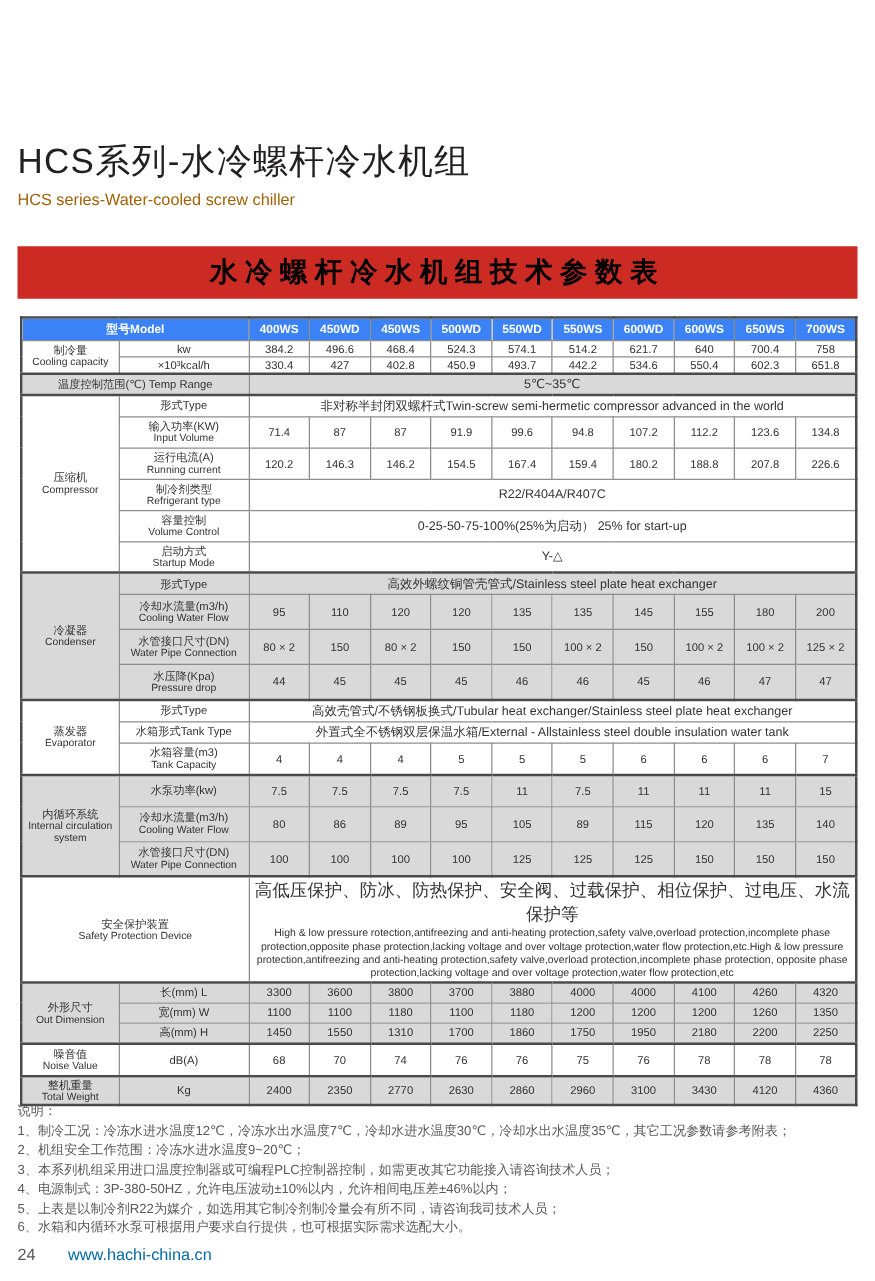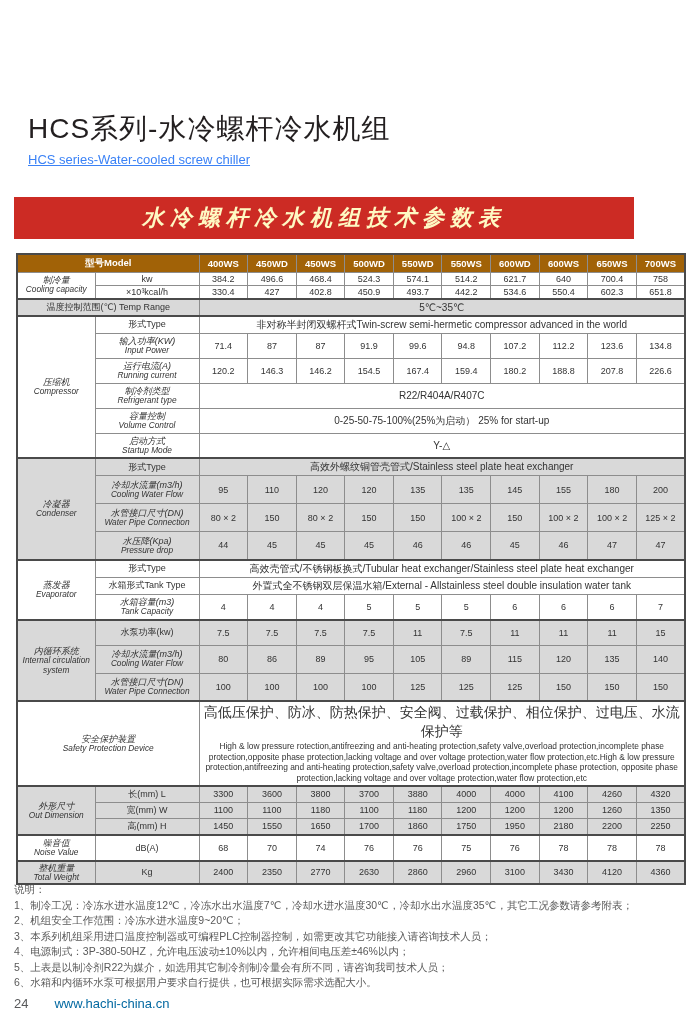--- a/index.html
+++ b/index.html
@@ -1,43 +1,43 @@
 <!DOCTYPE html>
 <html><head>
 <meta charset="utf-8">
 <style>
   html,body{margin:0;padding:0;}
   body{
     width:700px;height:1025px;position:relative;background:#ffffff;
     font-family:"Liberation Sans","DejaVu Sans",sans-serif;color:#333;
   }
   
-  .title-block{position:absolute;left:28px;top:110px;}
+  .title-block{position:absolute;left:14px;top:110px;}
   .title-zh{font-size:28px;font-weight:500;color:#231f20;letter-spacing:1px;margin:0;}
-  .title-en{font-size:13px;color:#3b82f6;margin-top:4px;text-decoration:underline;}
+  .title-en{font-size:13px;color:#a16207;margin-top:4px;}
   
   .banner{
-    position:absolute;left:14px;top:197px;width:620px;height:42px;
-    background:#cc2b24;color:#fef9c3;font-size:22px;font-weight:bold;
-    display:flex;align-items:center;justify-content:center;letter-spacing:6px;font-style:italic;
+    position:absolute;left:14px;top:197px;width:672px;height:42px;
+    background:#cc2b24;color:#000000;font-size:22px;font-weight:bold;
+    display:flex;align-items:center;justify-content:center;letter-spacing:6px;
   }
   
   .spec-table{
     position:absolute;left:16px;top:253px;
     border-collapse:collapse;table-layout:fixed;width:668px;
     border:2px solid #4a4a4a;font-size:9px;color:#333;
   }
   .spec-table td,.spec-table th{
     border:1px solid #8d8d8d;text-align:center;vertical-align:middle;
     padding:1px 2px;overflow:hidden;background:#ffffff;
   }
-  .spec-table th{background:#a16207;color:#ffffff;font-size:9.5px;font-weight:bold;}
+  .spec-table th{background:#3b82f6;color:#ffffff;font-size:9.5px;font-weight:bold;}
   tr.gray td{background:#d9d9d9;}
   tr.sec td{border-top:2px solid #4a4a4a;}
-  .lbl div{line-height:1.12;font-style:italic;}
+  .lbl div{line-height:1.12;}
   .en{font-size:8.3px;}
   .unit{font-size:9px;}
   .wide-val{font-size:10px;}
   .safety-cell{text-align:left;padding:3px 7px;}
   .safety-zh{font-size:14px;line-height:1.35;}
   .safety-en{font-size:8.4px;line-height:1.28;}
   
   .notes{position:absolute;left:14px;top:882px;width:676px;font-size:10.5px;
     color:#595959;line-height:15.5px;}
   
@@ -126,21 +126,21 @@
     <td class="lbl" rowspan="6">
       <div>压缩机</div>
       <div class="en">Compressor</div>
     </td>
     <td>形式Type</td>
     <td colspan="10" class="wide-val">非对称半封闭双螺杆式Twin-screw semi-hermetic compressor advanced in the world</td>
   </tr>
   <tr style="height:25px">
     <td class="lbl">
       <div>输入功率(KW)</div>
-      <div class="en">Input Power</div>
+      <div class="en">Input Volume</div>
     </td>
   <td>71.4</td>
         <td>87</td>
         <td>87</td>
         <td>91.9</td>
         <td>99.6</td>
         <td>94.8</td>
         <td>107.2</td>
         <td>112.2</td>
         <td>123.6</td>
@@ -358,21 +358,21 @@
         <td>1200</td>
         <td>1200</td>
         <td>1200</td>
         <td>1260</td>
         <td>1350</td>
       </tr>
   <tr class="gray" style="height:14px">
     <td>高(mm)  H</td>
   <td>1450</td>
         <td>1550</td>
-        <td>1650</td>
+        <td>1310</td>
         <td>1700</td>
         <td>1860</td>
         <td>1750</td>
         <td>1950</td>
         <td>2180</td>
         <td>2200</td>
         <td>2250</td>
       </tr>
 
   <tr class="sec" style="height:26px">

